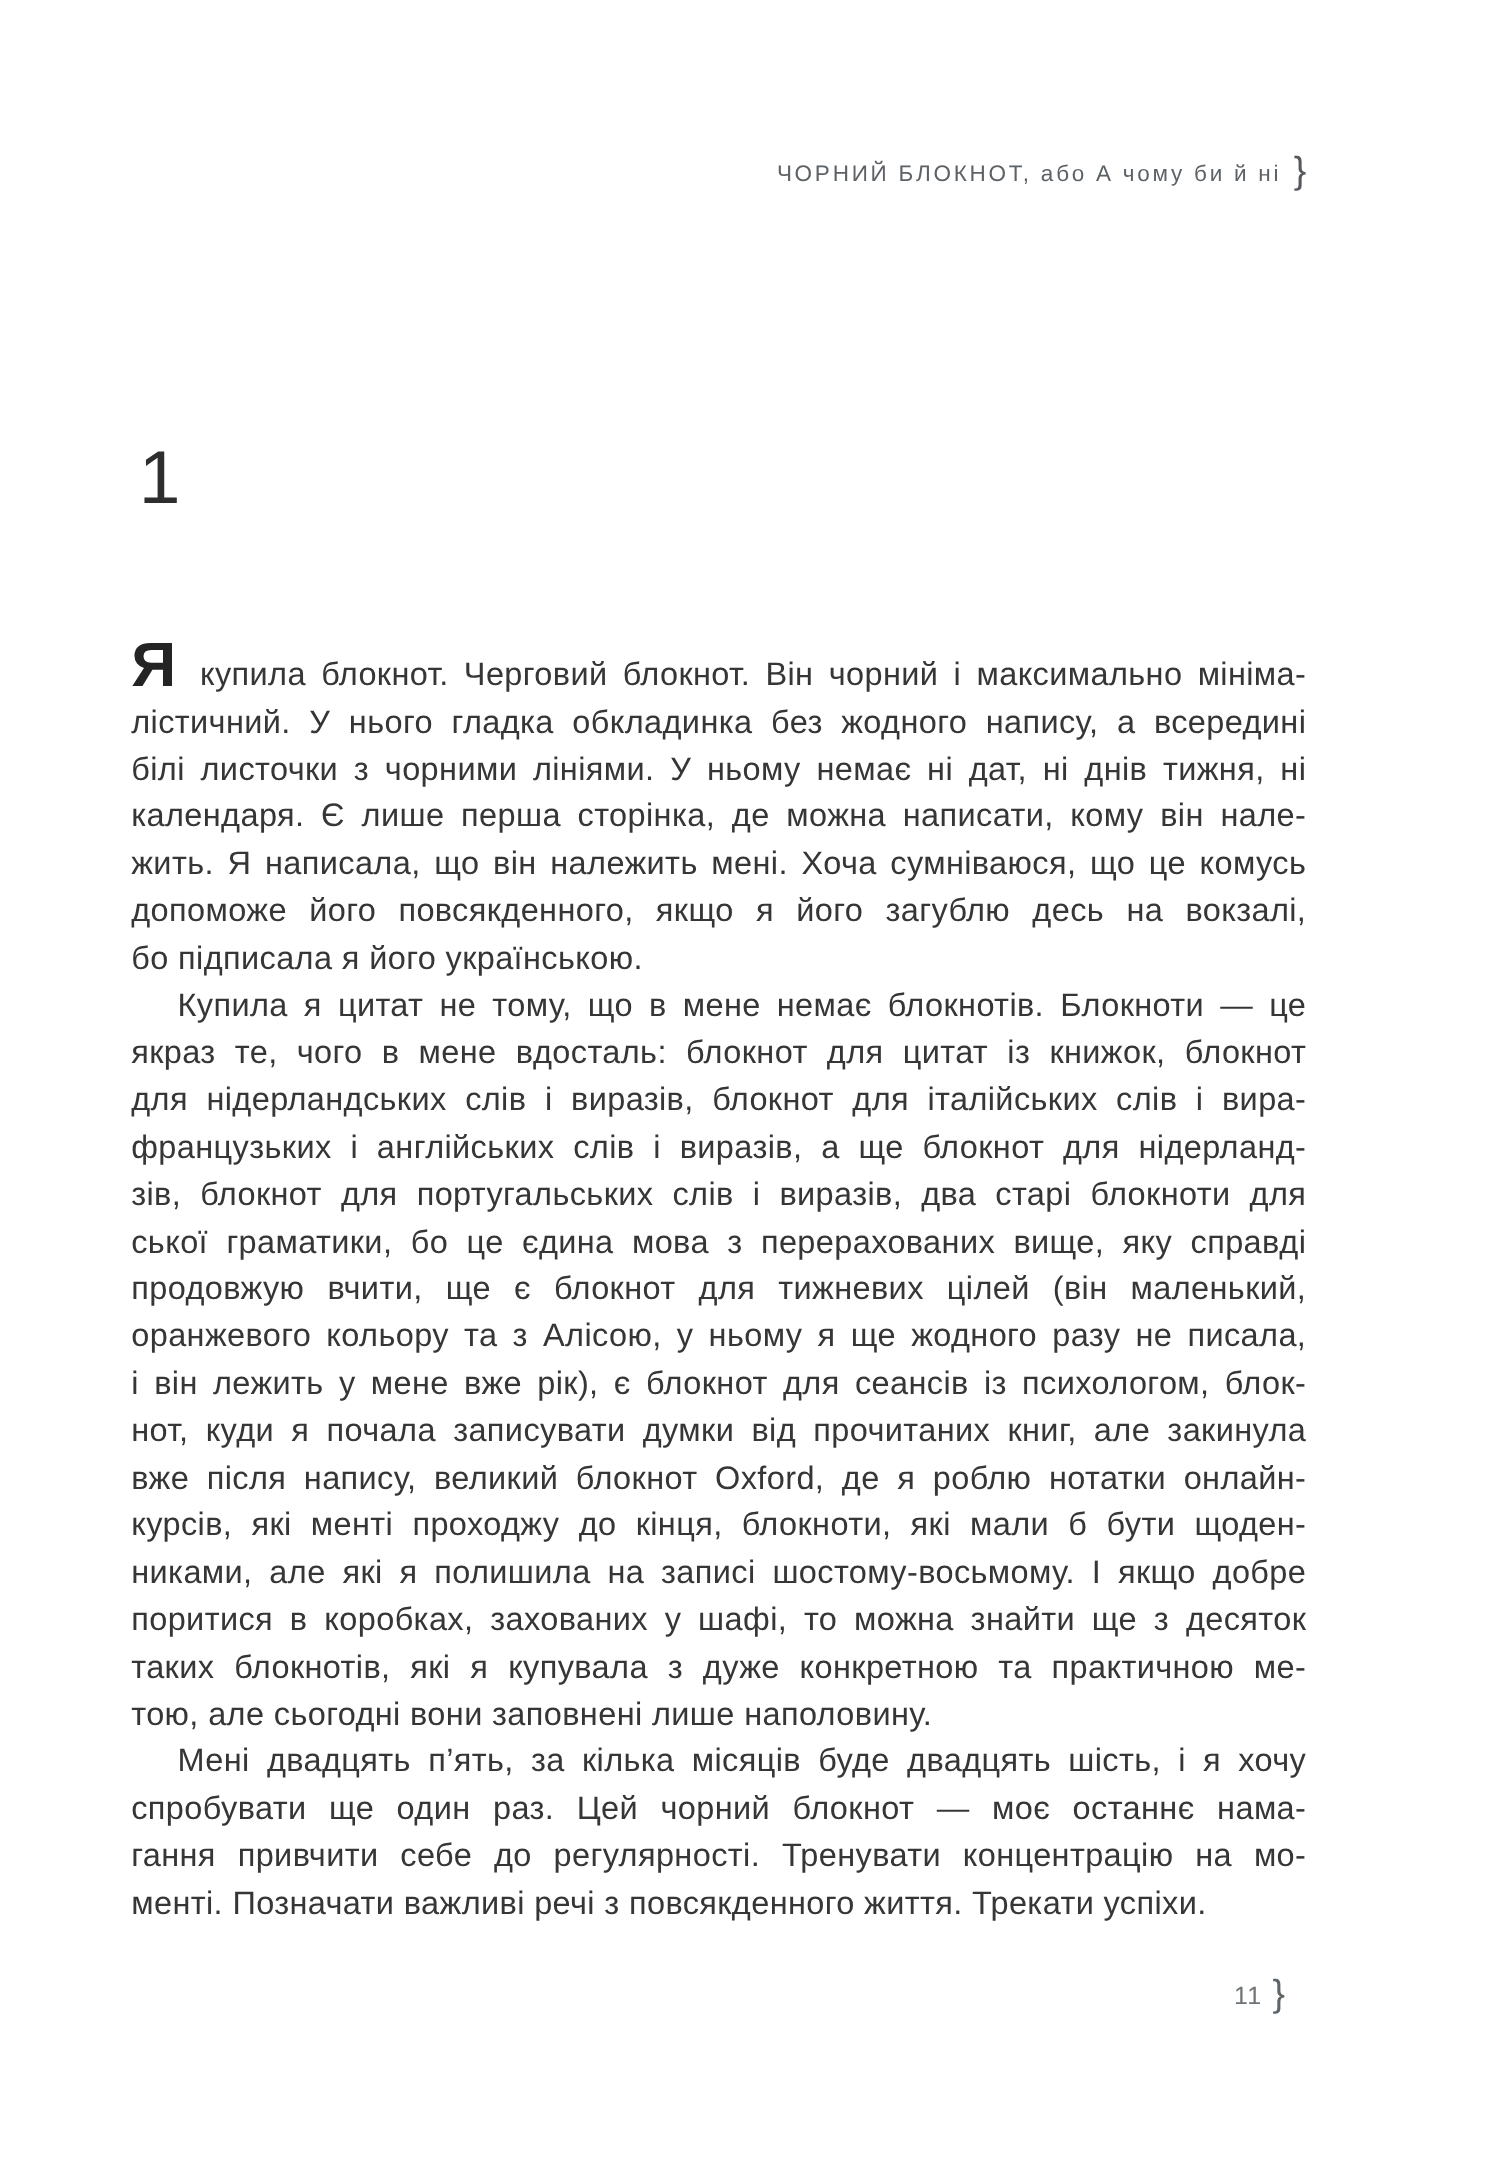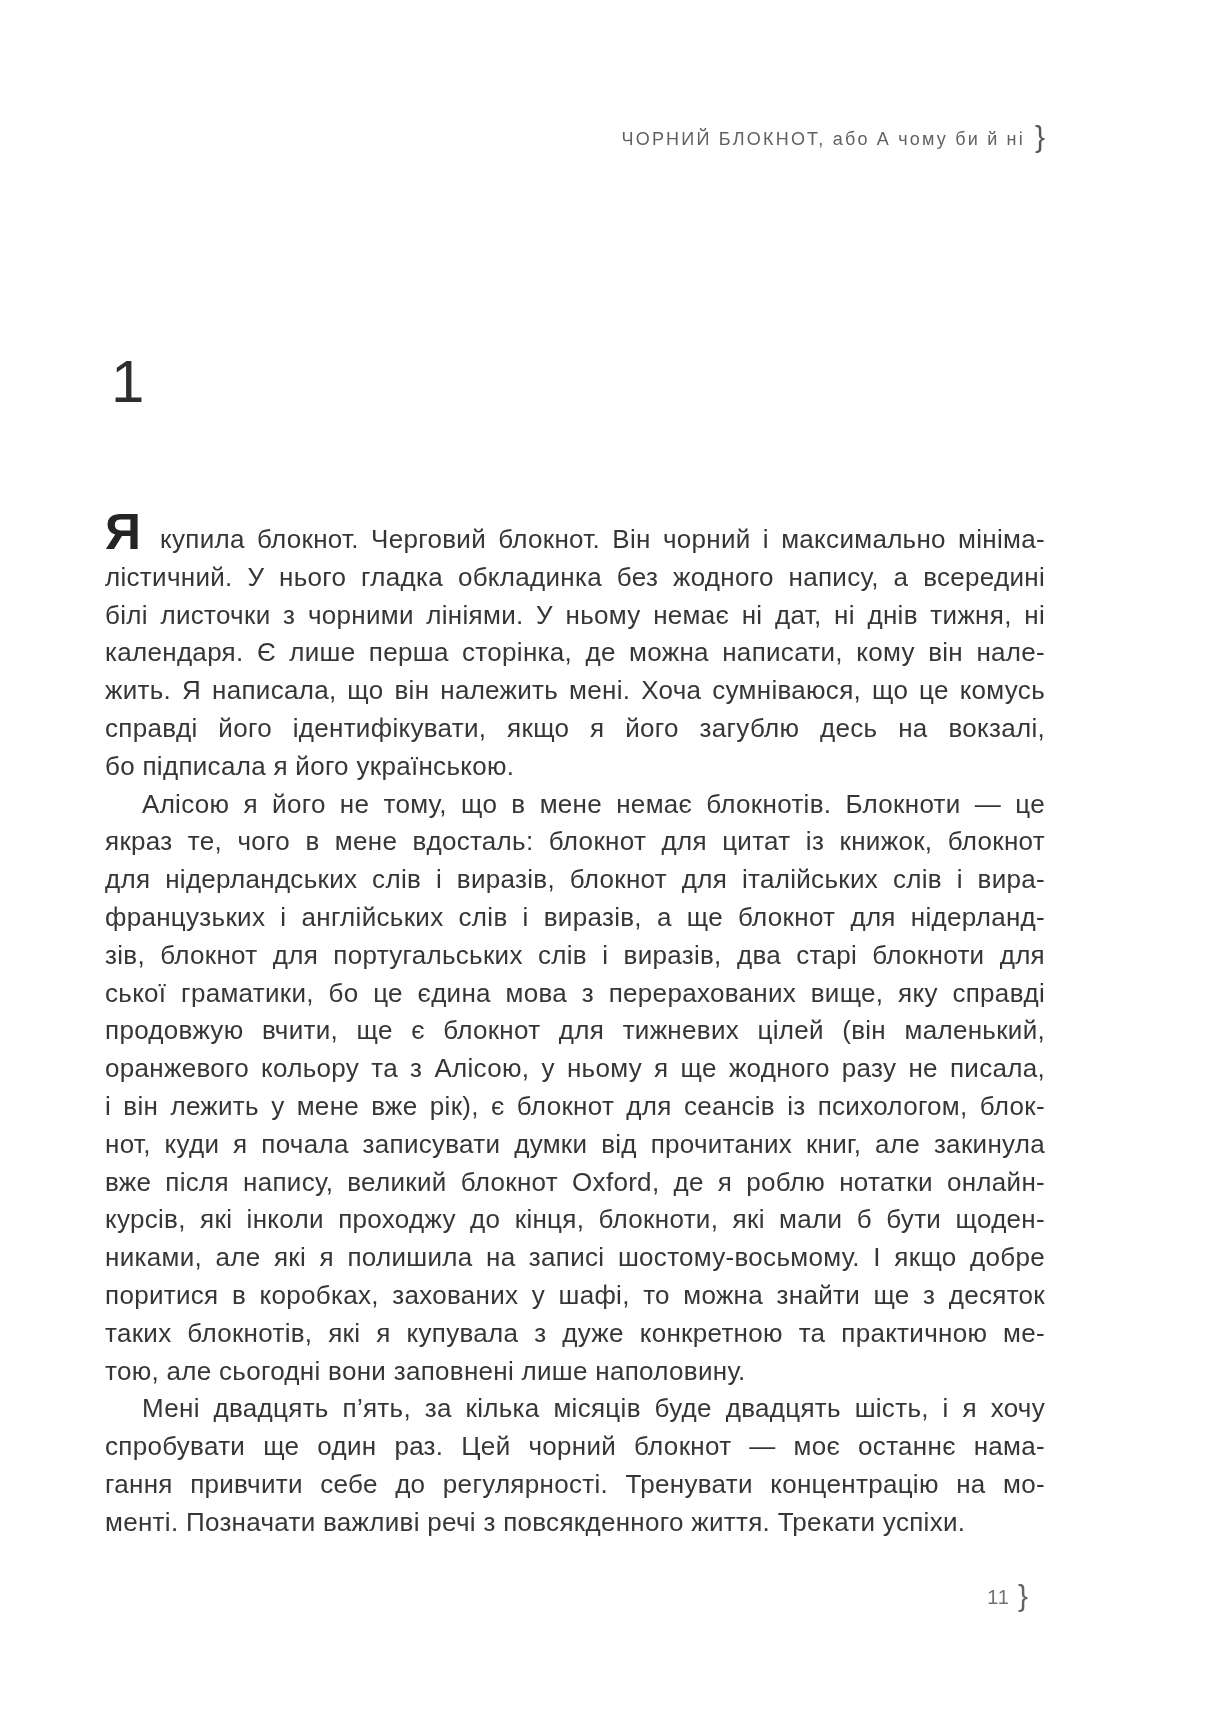--- a/index.html
+++ b/index.html
@@ -114,36 +114,36 @@
   <div class="chapter-number">1</div>
 
   <div class="text-block">
       <div class="paragraph">
         <span class="dropcap">Я</span>
         <div class="line line--dropcap">купила блокнот. Черговий блокнот. Він чорний і максимально мініма-</div>
         <div class="line">лістичний. У нього гладка обкладинка без жодного напису, а всередині</div>
         <div class="line">білі листочки з чорними лініями. У ньому немає ні дат, ні днів тижня, ні</div>
         <div class="line">календаря. Є лише перша сторінка, де можна написати, кому він нале-</div>
         <div class="line">жить. Я написала, що він належить мені. Хоча сумніваюся, що це комусь</div>
-        <div class="line">справді його ідентифікувати, якщо я його загублю десь на вокзалі,</div>
+        <div class="line">допоможе його повсякденного, якщо я його загублю десь на вокзалі,</div>
         <div class="line line--last">бо підписала я його українською.</div>
       </div>
       <div class="paragraph">
-        <div class="line line--indent">Алісою я його не тому, що в мене немає блокнотів. Блокноти — це</div>
+        <div class="line line--indent">Купила я цитат не тому, що в мене немає блокнотів. Блокноти — це</div>
         <div class="line">якраз те, чого в мене вдосталь: блокнот для цитат із книжок, блокнот</div>
         <div class="line">для нідерландських слів і виразів, блокнот для італійських слів і вира-</div>
         <div class="line">французьких і англійських слів і виразів, а ще блокнот для нідерланд-</div>
         <div class="line">зів, блокнот для португальських слів і виразів, два старі блокноти для</div>
         <div class="line">ської граматики, бо це єдина мова з перерахованих вище, яку справді</div>
         <div class="line">продовжую вчити, ще є блокнот для тижневих цілей (він маленький,</div>
         <div class="line">оранжевого кольору та з Алісою, у ньому я ще жодного разу не писала,</div>
         <div class="line">і він лежить у мене вже рік), є блокнот для сеансів із психологом, блок-</div>
         <div class="line">нот, куди я почала записувати думки від прочитаних книг, але закинула</div>
         <div class="line">вже після напису, великий блокнот Oxford, де я роблю нотатки онлайн-</div>
-        <div class="line">курсів, які інколи проходжу до кінця, блокноти, які мали б бути щоден-</div>
+        <div class="line">курсів, які менті проходжу до кінця, блокноти, які мали б бути щоден-</div>
         <div class="line">никами, але які я полишила на записі шостому-восьмому. І якщо добре</div>
         <div class="line">поритися в коробках, захованих у шафі, то можна знайти ще з десяток</div>
         <div class="line">таких блокнотів, які я купувала з дуже конкретною та практичною ме-</div>
         <div class="line line--last">тою, але сьогодні вони заповнені лише наполовину.</div>
       </div>
       <div class="paragraph">
         <div class="line line--indent">Мені двадцять п’ять, за кілька місяців буде двадцять шість, і я хочу</div>
         <div class="line">спробувати ще один раз. Цей чорний блокнот — моє останнє нама-</div>
         <div class="line">гання привчити себе до регулярності. Тренувати концентрацію на мо-</div>
         <div class="line line--last">менті. Позначати важливі речі з повсякденного життя. Трекати успіхи.</div>

